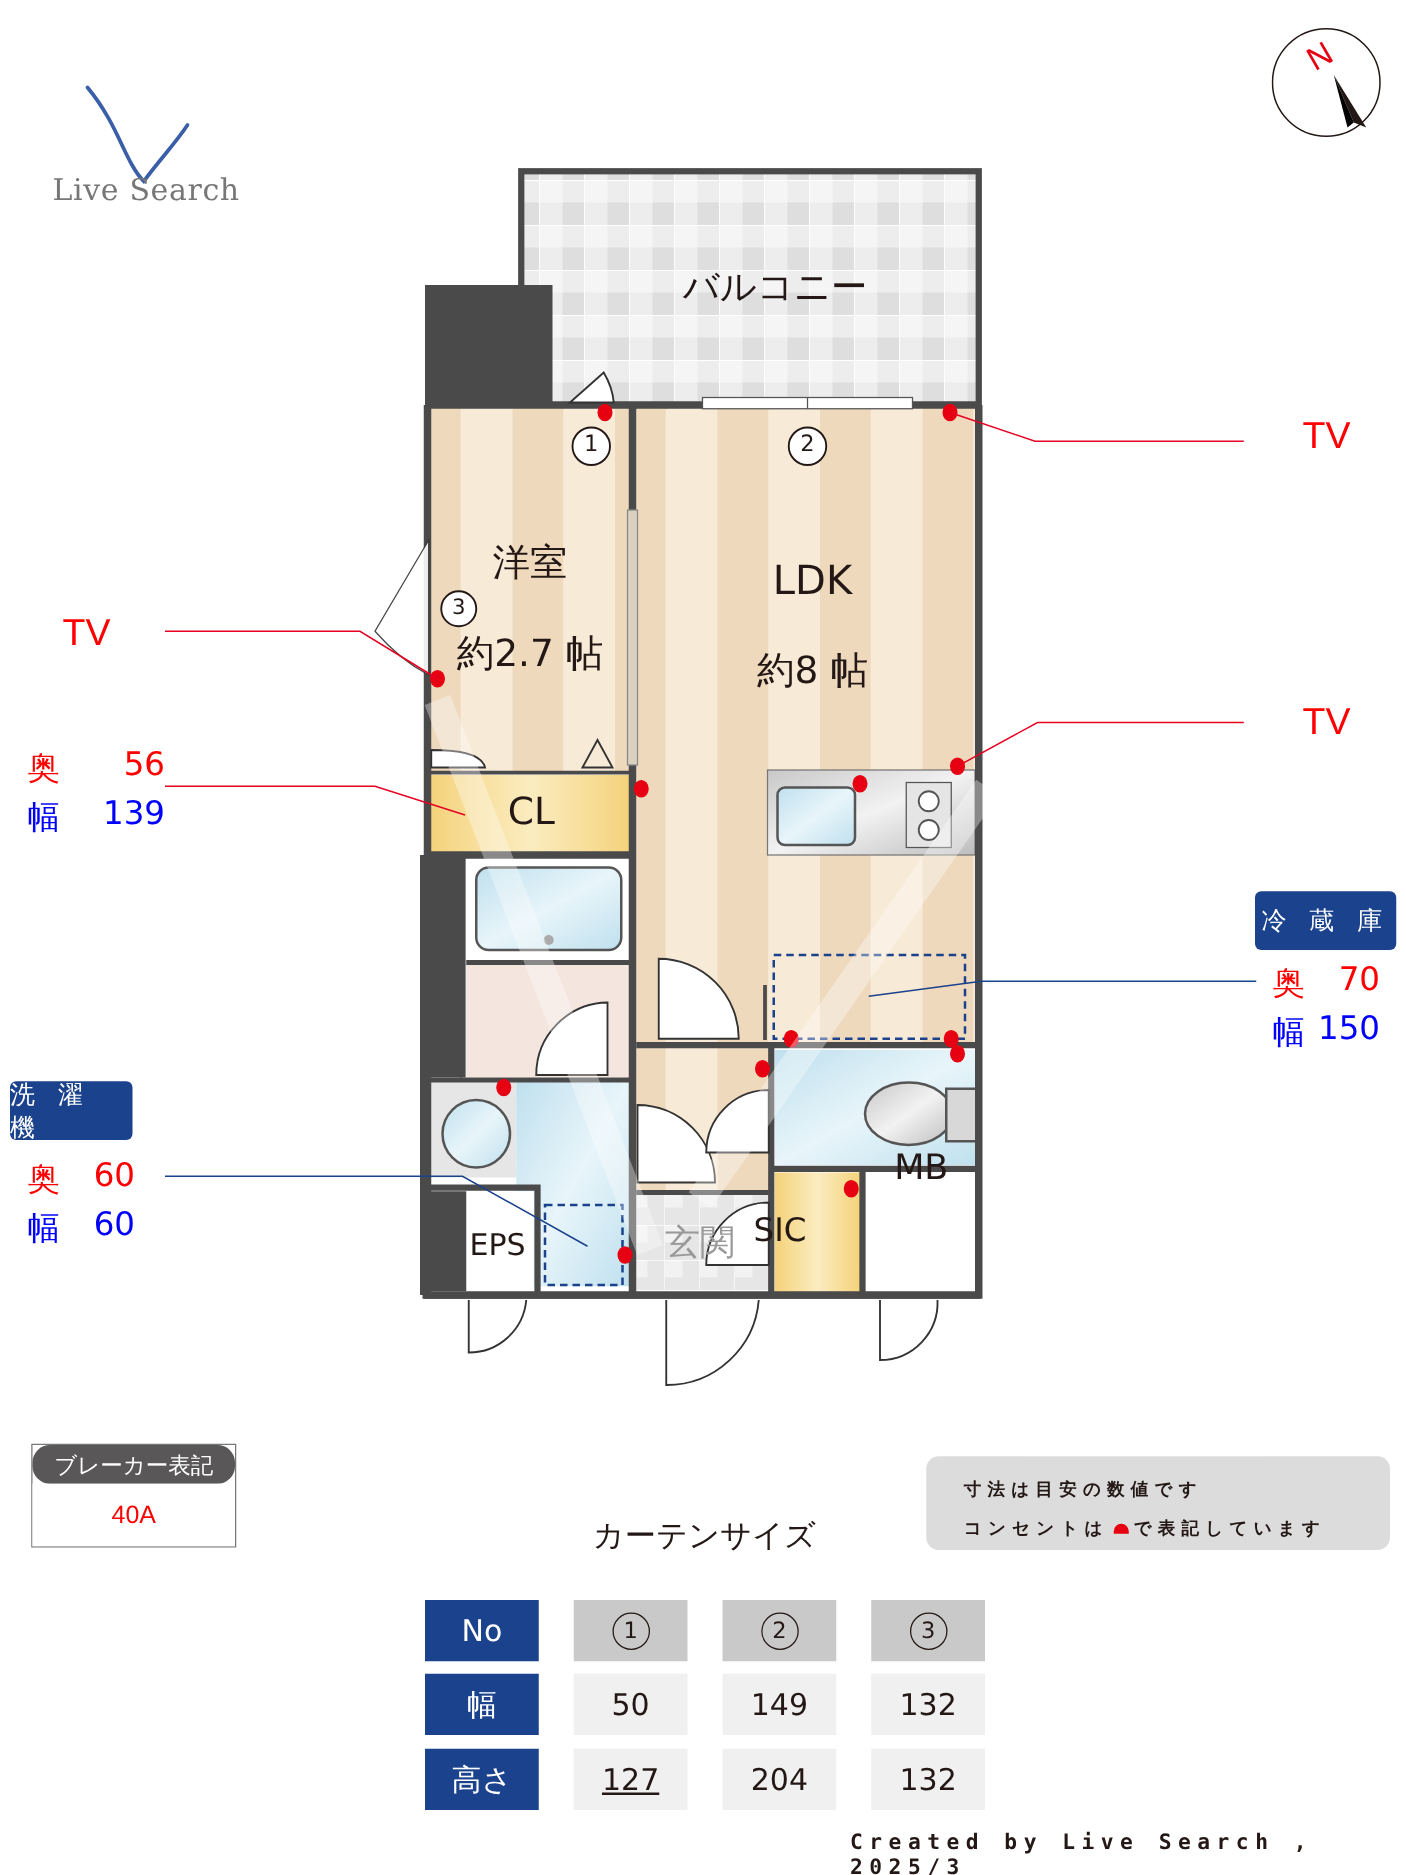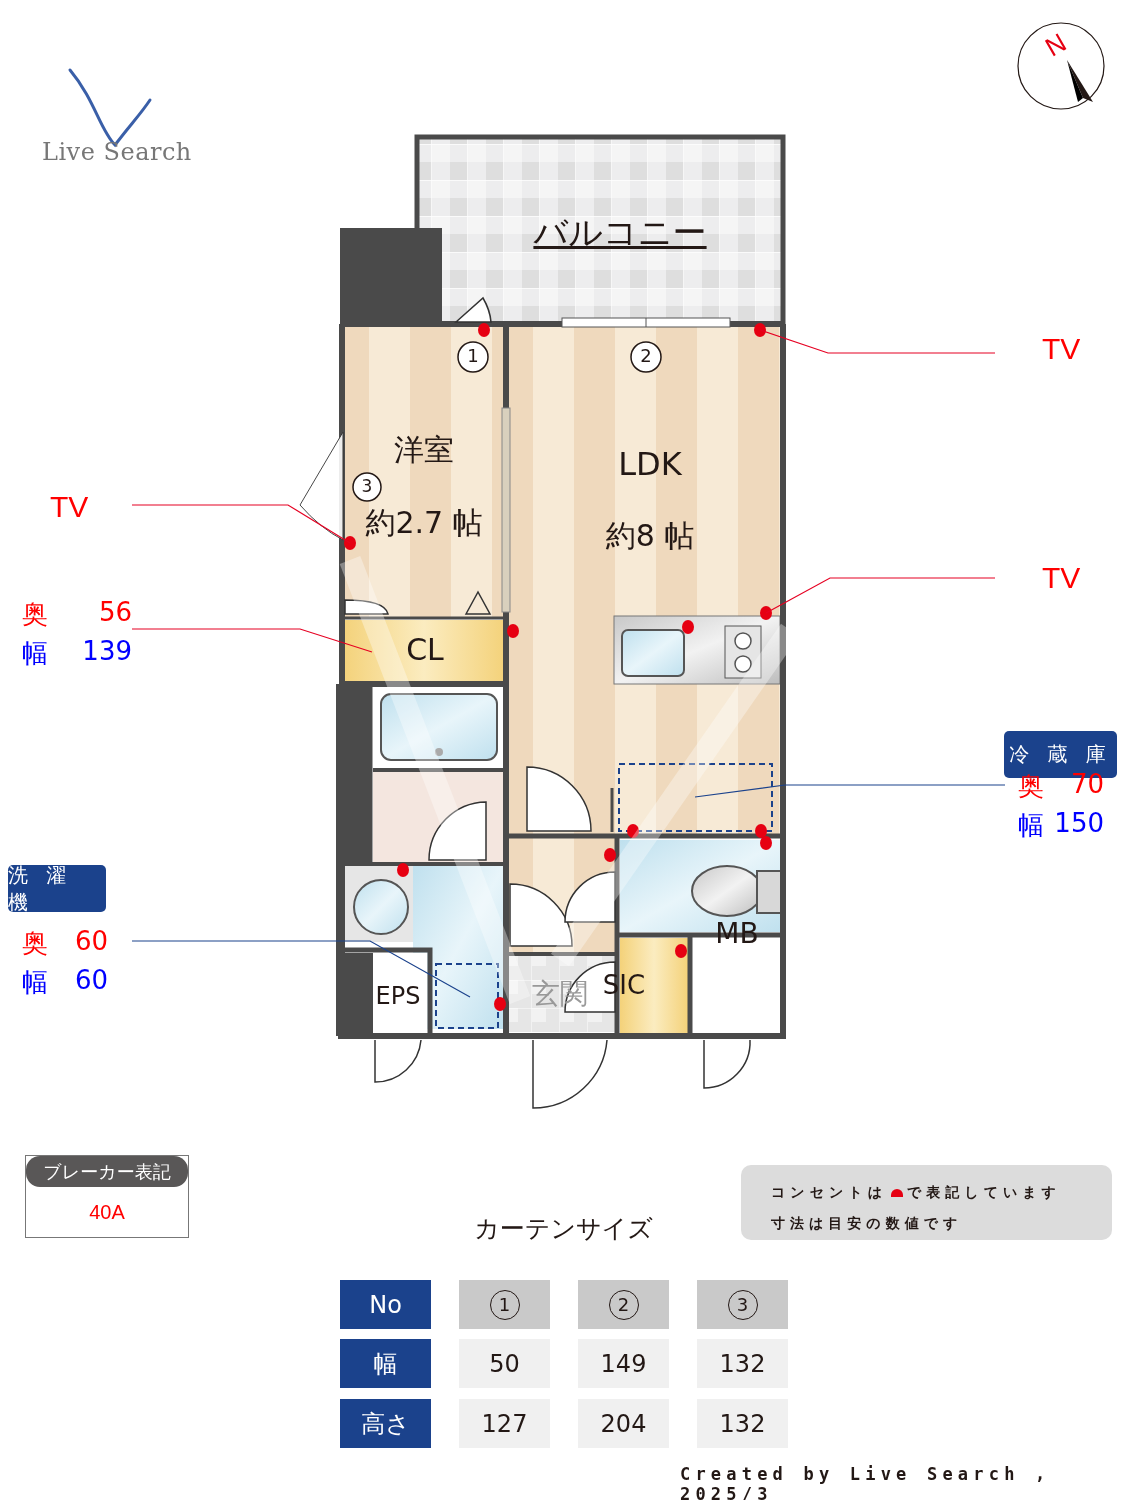--- a/index.html
+++ b/index.html
@@ -218,21 +218,21 @@
     <circle cx="646" cy="357" r="15"></circle>
     <circle cx="367" cy="487" r="14"></circle>
   </g>
 
   <g opacity="0.35" stroke="#ffffff" stroke-width="22" fill="none">
     <path d="M350 560 L520 1000"></path>
     <path d="M560 960 L790 630"></path>
   </g>
 </svg>
 
-<div class="abs room-label" style="left:520px;top:210px;width:200px;font-size:34px;text-decoration:underline;">バルコニー</div>
+<div class="abs room-label" style="left:520px;top:210px;width:200px;font-size:29px;">バルコニー</div>
 <div class="abs room-label" style="left:343px;top:430px;width:162px;font-size:30px;">洋室</div>
 <div class="abs room-label" style="left:350px;top:503px;width:148px;font-size:30px;">約2.7 帖</div>
 <div class="abs room-label" style="left:560px;top:445px;width:180px;font-size:32px;">LDK</div>
 <div class="abs room-label" style="left:560px;top:516px;width:180px;font-size:30px;">約8 帖</div>
 <div class="abs room-label" style="left:380px;top:632px;width:90px;font-size:30px;">CL</div>
 <div class="abs room-label" style="left:366px;top:982px;width:64px;font-size:24px;">EPS</div>
 <div class="abs room-label" style="left:520px;top:975px;width:80px;font-size:28px;color:#999;">玄関</div>
 <div class="abs room-label" style="left:592px;top:970px;width:64px;font-size:26px;">SIC</div>
 <div class="abs room-label" style="left:700px;top:917px;width:74px;font-size:28px;">MB</div>
 
@@ -248,21 +248,21 @@
   <div class="dim-red" style="display:flex;justify-content:space-between;">
       <span>奥</span>
       <span>56</span>
     </div>
   <div class="dim-blue" style="display:flex;justify-content:space-between;margin-top:4px;">
       <span>幅</span>
       <span>139</span>
     </div>
 </div>
 
-<div class="abs badge" style="left:1004px;top:713px;width:113px;height:47px;margin-top:18px;">冷 蔵 庫</div>
+<div class="abs badge" style="left:1004px;top:713px;width:113px;height:47px;">冷 蔵 庫</div>
 <div class="abs" style="left:1018px;top:769px;width:86px;">
   <div class="dim-red" style="display:flex;justify-content:space-between;">
       <span>奥</span>
       <span>70</span>
     </div>
   <div class="dim-blue" style="display:flex;justify-content:space-between;margin-top:4px;">
       <span>幅</span>
       <span>150</span>
     </div>
 </div>
@@ -278,22 +278,22 @@
       <span>60</span>
     </div>
 </div>
 
 <div class="abs breaker">
   <div class="breaker-head">ブレーカー表記</div>
   <div class="breaker-val">40A</div>
 </div>
 
 <div class="abs note">
+  <div>寸法は目安の数値です</div>
   <div><span>コンセントは</span><span class="outlet-mark"></span><span>で表記しています</span></div>
-  <div>寸法は目安の数値です</div>
 </div>
 
 <div class="abs curtain-title">カーテンサイズ</div>
 
 <div class="abs ct-cell ct-head" style="left:340px;top:1280px;width:91px;height:49px;">No</div>
 <div class="abs ct-cell ct-head" style="left:340px;top:1339px;width:91px;height:49px;">幅</div>
 <div class="abs ct-cell ct-head" style="left:340px;top:1399px;width:91px;height:49px;">高さ</div>
 
 <div class="abs ct-cell ct-no" style="left:459px;top:1280px;width:91px;height:49px;">
     <span class="circled">1</span>
@@ -302,17 +302,17 @@
     <span class="circled">2</span>
   </div>
 <div class="abs ct-cell ct-no" style="left:697px;top:1280px;width:91px;height:49px;">
     <span class="circled">3</span>
   </div>
 
 <div class="abs ct-cell ct-val" style="left:459px;top:1339px;width:91px;height:49px;">50</div>
 <div class="abs ct-cell ct-val" style="left:578px;top:1339px;width:91px;height:49px;">149</div>
 <div class="abs ct-cell ct-val" style="left:697px;top:1339px;width:91px;height:49px;">132</div>
 
-<div class="abs ct-cell ct-val" style="left:459px;top:1399px;width:91px;height:49px;">127</div>
+<div class="abs ct-cell ct-val" style="left:459px;top:1399px;width:91px;height:49px;text-decoration:underline;">127</div>
 <div class="abs ct-cell ct-val" style="left:578px;top:1399px;width:91px;height:49px;">204</div>
 <div class="abs ct-cell ct-val" style="left:697px;top:1399px;width:91px;height:49px;">132</div>
 
 <div class="abs footer">Created by Live Search , 2025/3</div>
 
 </body></html>

